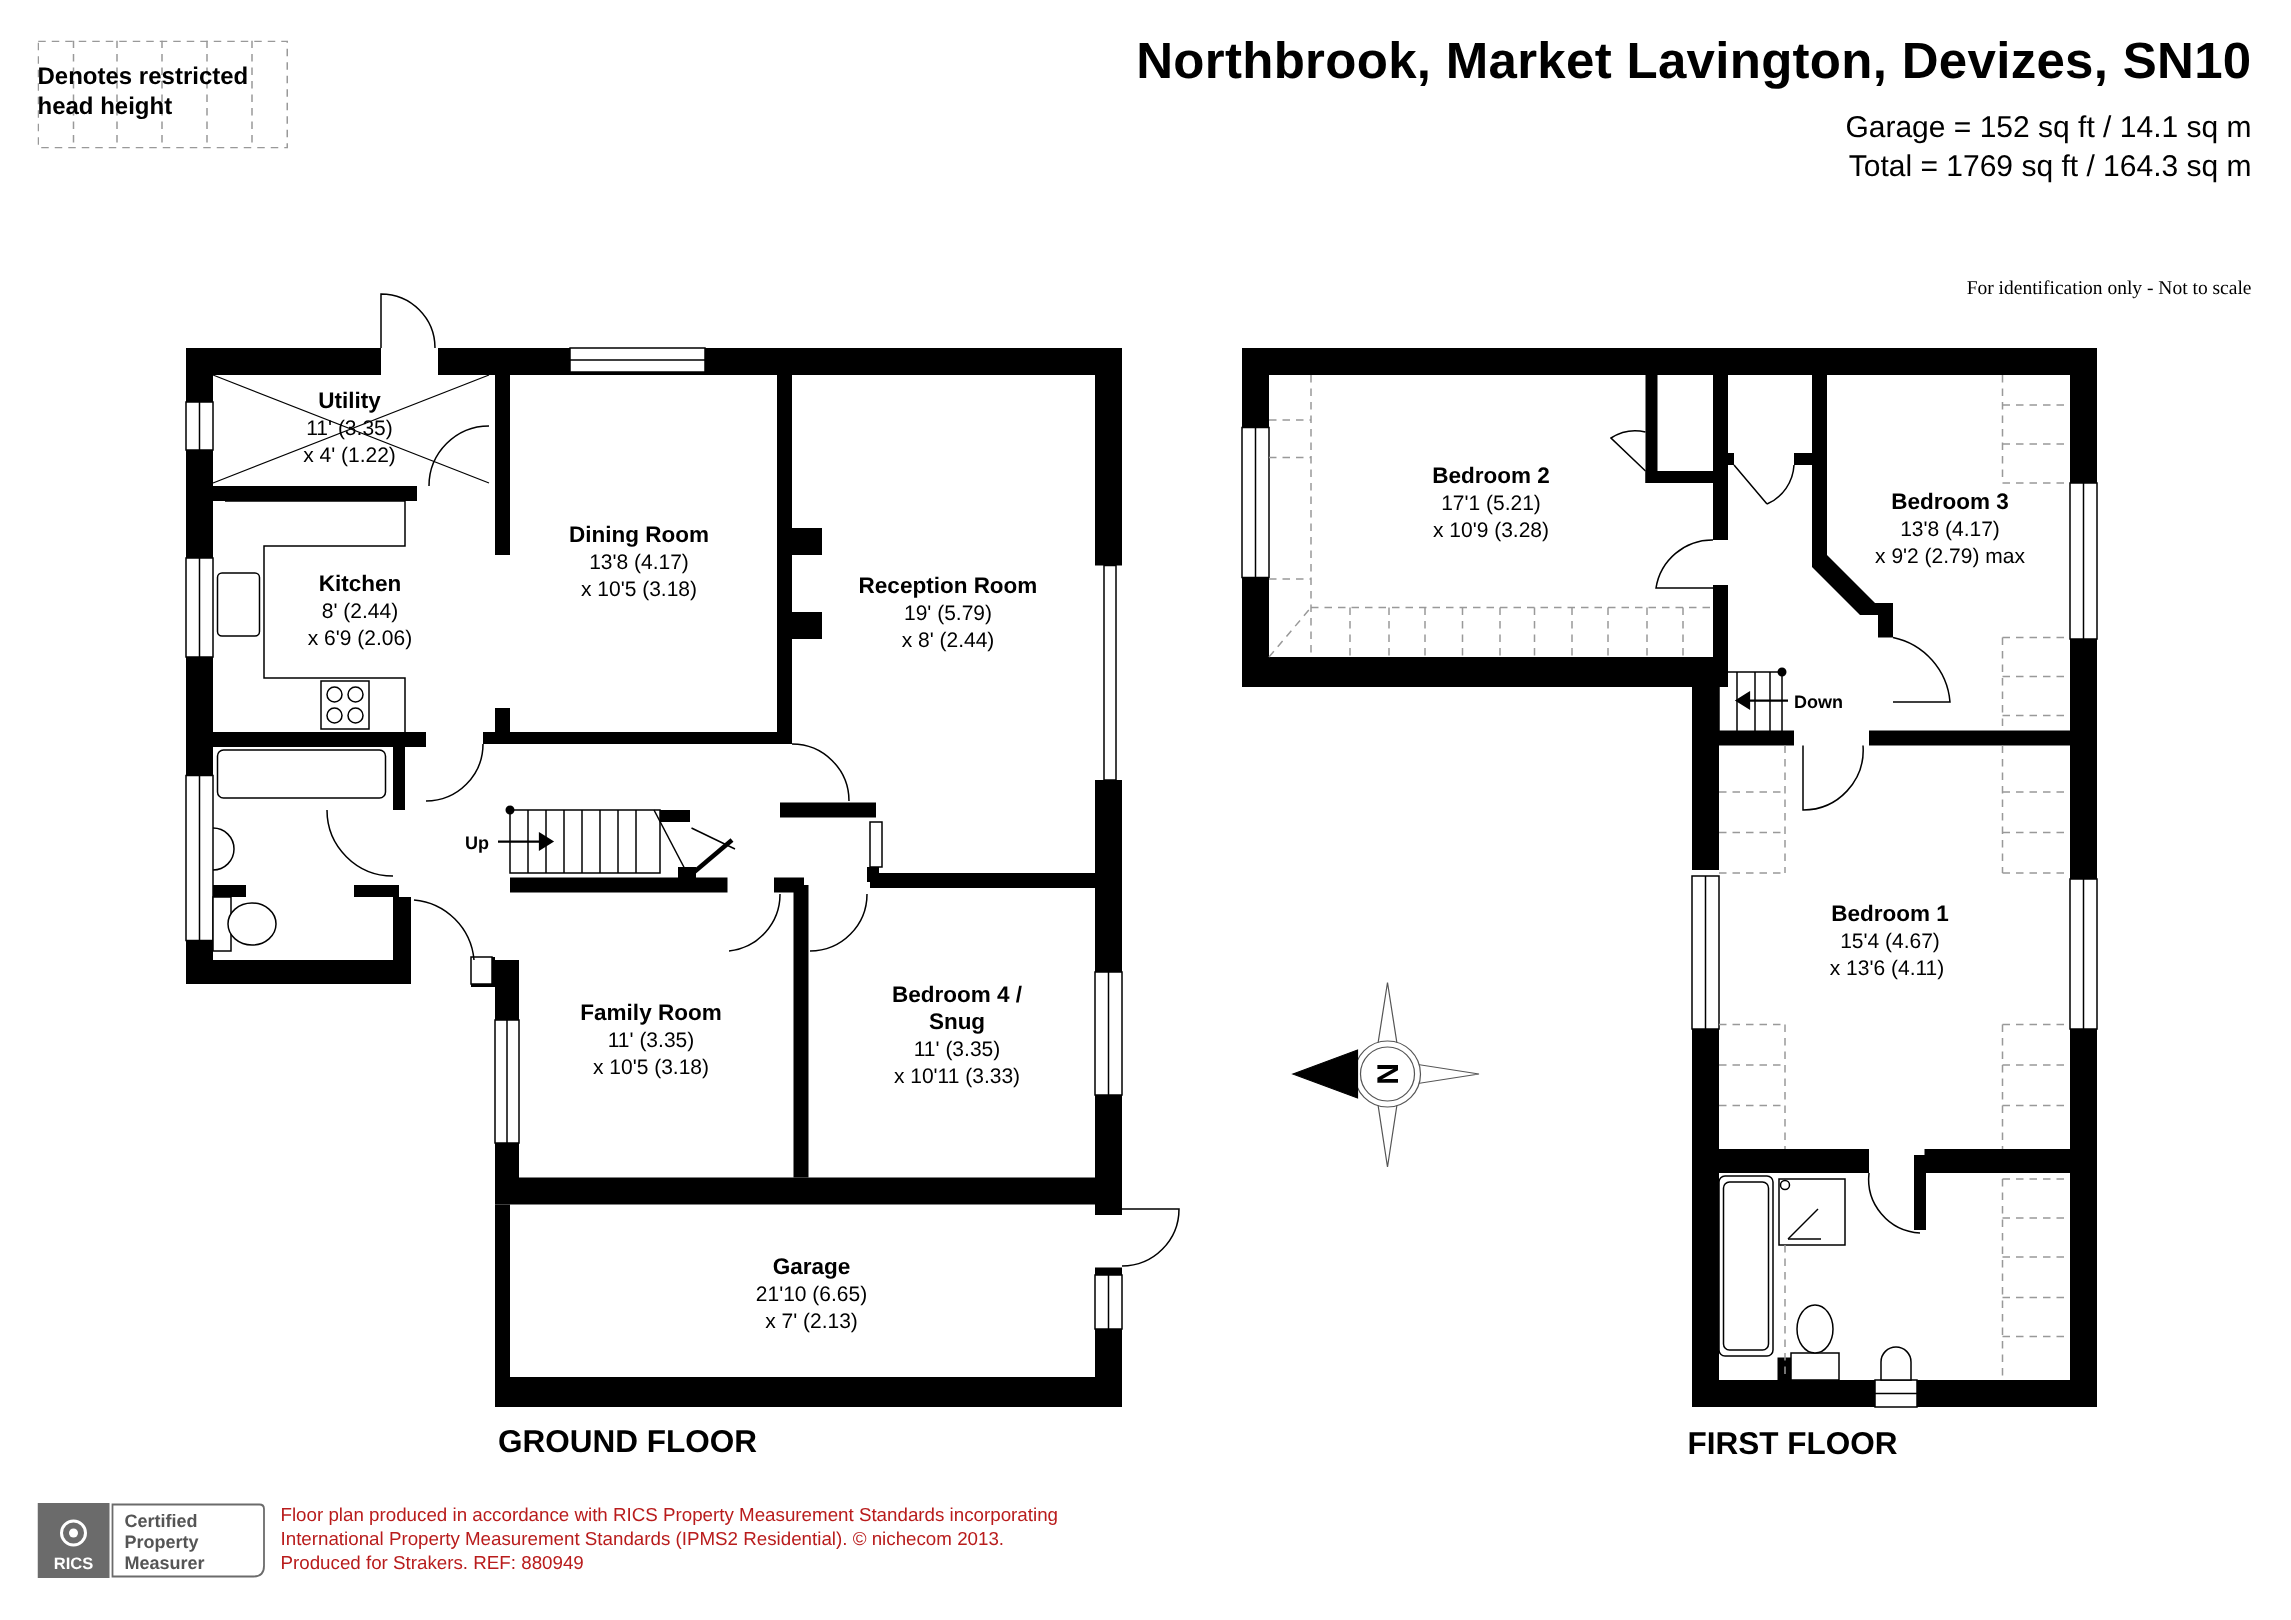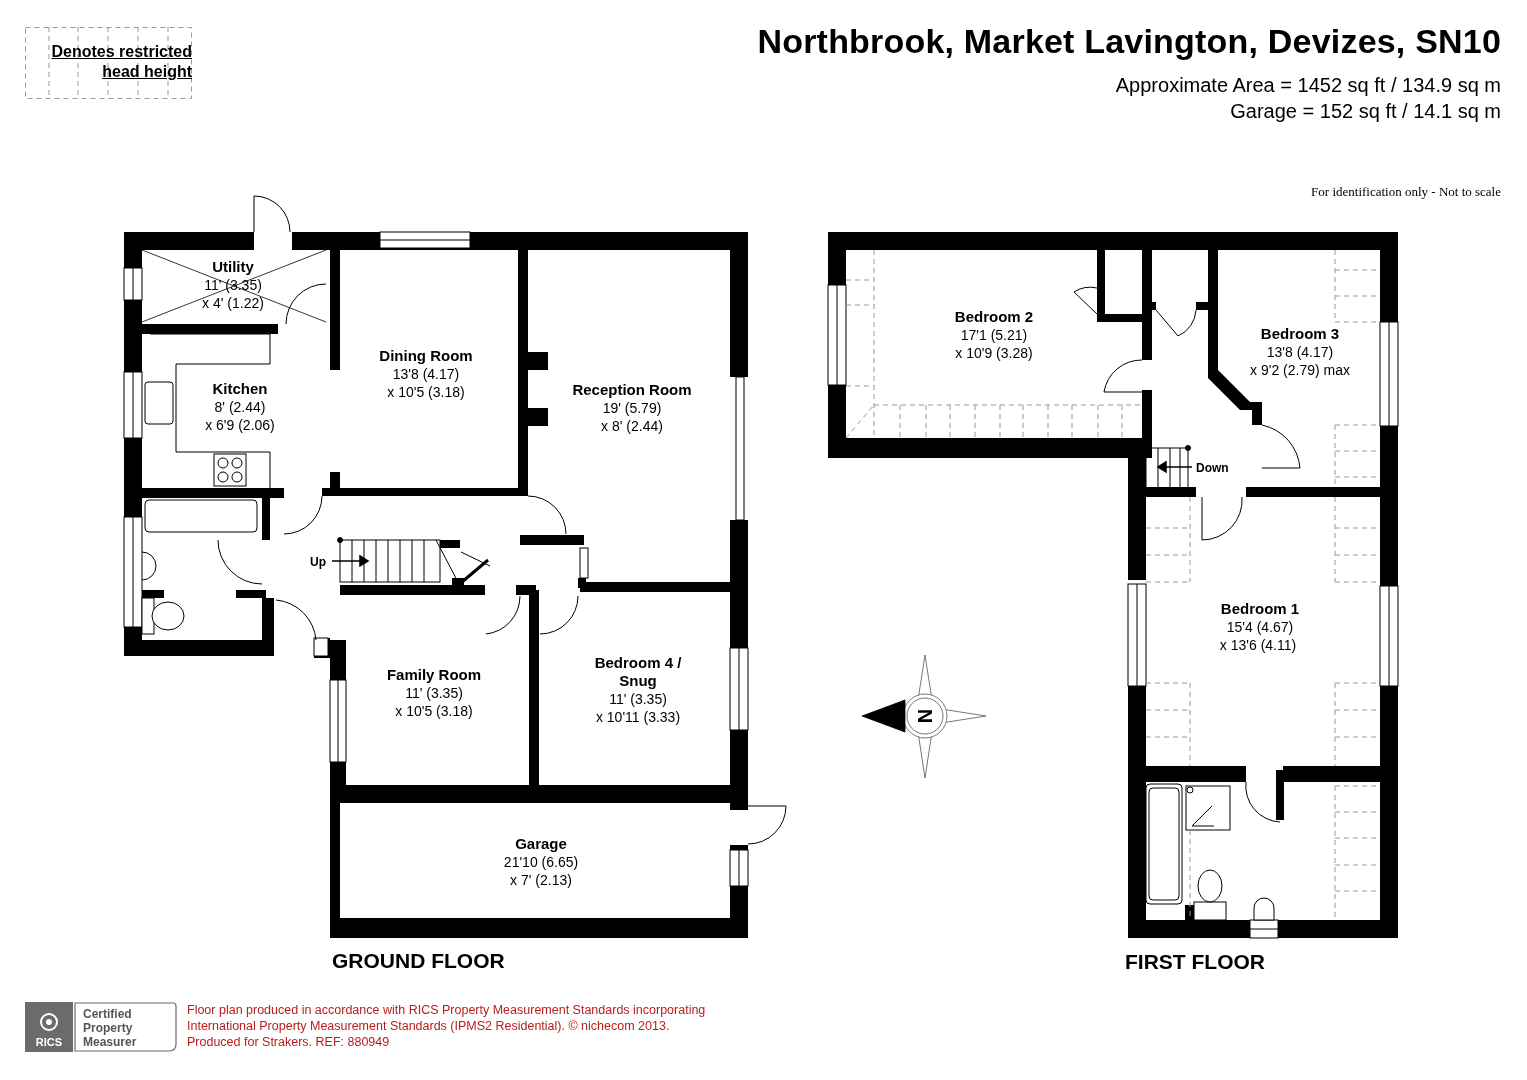--- a/index.html
+++ b/index.html
@@ -1,19 +1,19 @@
 <!DOCTYPE html>
 <html><head>
 <meta charset="utf-8">
 <style>
   html,body{margin:0;padding:0;background:#fff;}
   body{width:1527px;height:1080px;position:relative;overflow:hidden;font-family:"Liberation Sans",sans-serif;color:#000;}
   .abs{position:absolute;}
   .legend-box{left:25px;top:27px;width:167px;height:72px;}
-  .legend-text{left:25px;top:42px;width:167px;text-align:right;font-weight:bold;font-size:16px;line-height:20px;text-decoration:underline;}
+  .legend-text{left:25px;top:42px;width:167px;text-align:left;font-weight:bold;font-size:16px;line-height:20px;}
   .title{right:26px;top:22px;font-weight:bold;font-size:34px;letter-spacing:0.2px;white-space:nowrap;margin-left:44px;}
   .areas{right:26px;top:72px;text-align:right;font-size:20px;line-height:26px;}
   .note{right:26px;top:184px;font-size:13px;font-family:Liberation Serif, serif;}
   .floor-label{font-weight:bold;font-size:21px;}
   .room-name{font-weight:bold;font-size:15px;}
   .room-dim{font-size:14px;}
   svg text{font-family:"Liberation Sans",sans-serif;}
   .footer-text{left:187px;top:1002px;font-size:12.5px;line-height:16px;color:#b91c1c;}
   .rics-badge{left:25px;top:1002px;width:152px;height:50px;}
 </style>
@@ -30,22 +30,22 @@
     <line x1="143" y1="0" x2="143" y2="72"></line>
   </g>
 </svg>
 <div class="abs legend-text">
   <div>Denotes restricted</div>
   <div>head height</div>
 </div>
 
 <div class="abs title">Northbrook, Market Lavington, Devizes, SN10</div>
 <div class="abs areas">
-  <div>Approximate Area = 1452 sq ft / 134.9 sq m</div>
   <div>Garage = 152 sq ft / 14.1 sq m</div>
+  <div>Total = 1769 sq ft / 164.3 sq m</div>
 </div>
 <div class="abs note">For identification only - Not to scale</div>
 
 <svg class="abs" style="left:0;top:0" width="1527" height="1080" viewBox="0 0 1527 1080">
 
   <g fill="#000">
 
     <rect x="124" y="232" width="130" height="18"></rect>
     <rect x="292" y="232" width="456" height="18"></rect>
 

